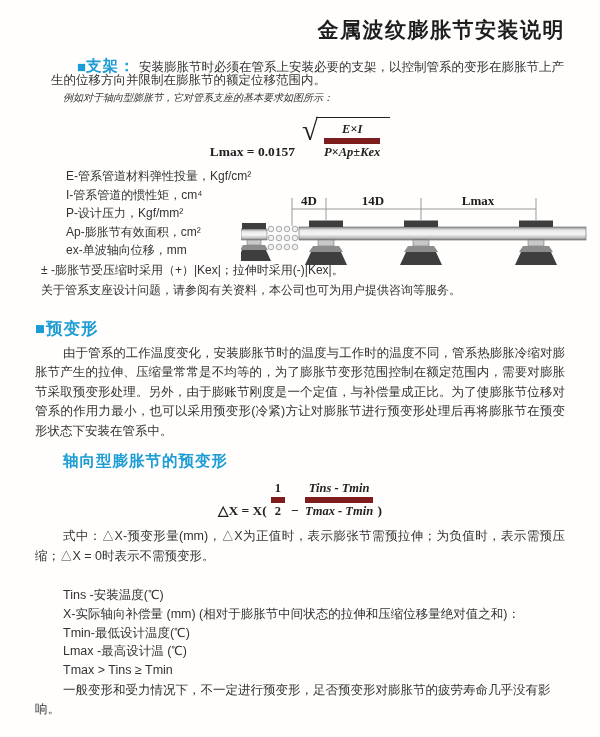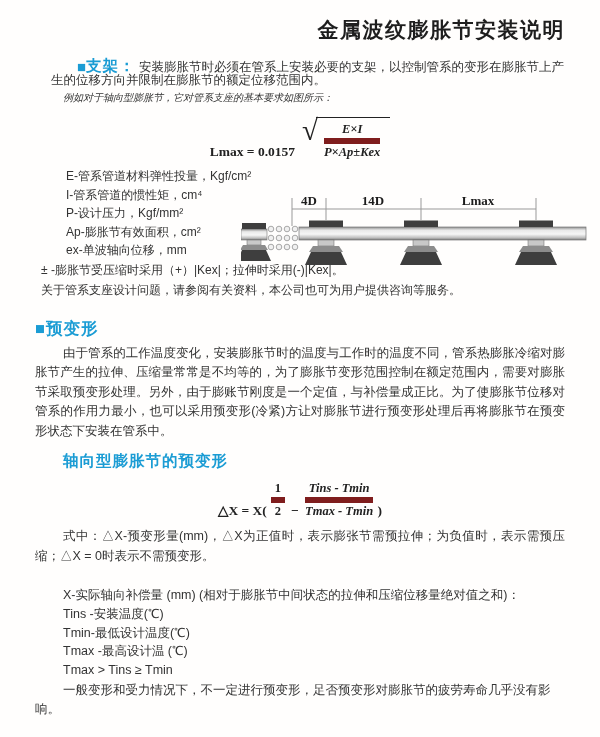--- a/index.html
+++ b/index.html
@@ -172,20 +172,20 @@
     <span class="f-op">−</span>
     <span class="frac">
       <span class="num ital">Tins - Tmin</span>
       <span class="den ital">Tmax - Tmin</span>
     </span>
     <span>)</span>
   </div>
 
   <p class="explain-par">式中：△X-预变形量(mm)，△X为正值时，表示膨张节需预拉伸；为负值时，表示需预压缩；△X = 0时表示不需预变形。</p>
 
+  <div class="def-line">Tins -安装温度(℃)</div>
   <div class="def-line">X-实际轴向补偿量 (mm) (相对于膨胀节中间状态的拉伸和压缩位移量绝对值之和)：</div>
-  <div class="def-line">Tins -安装温度(℃)</div>
   <div class="def-line">Tmin-最低设计温度(℃)</div>
-  <div class="def-line">Tmax -最高设计温  (℃)</div>
+  <div class="def-line">Lmax -最高设计温  (℃)</div>
   <div class="def-line">Tmax &gt; Tins ≥ Tmin</div>
   <p class="note-par">一般变形和受力情况下，不一定进行预变形，足否预变形对膨胀节的疲劳寿命几乎没有影响。</p>
 
 </div>
 
 </body></html>

